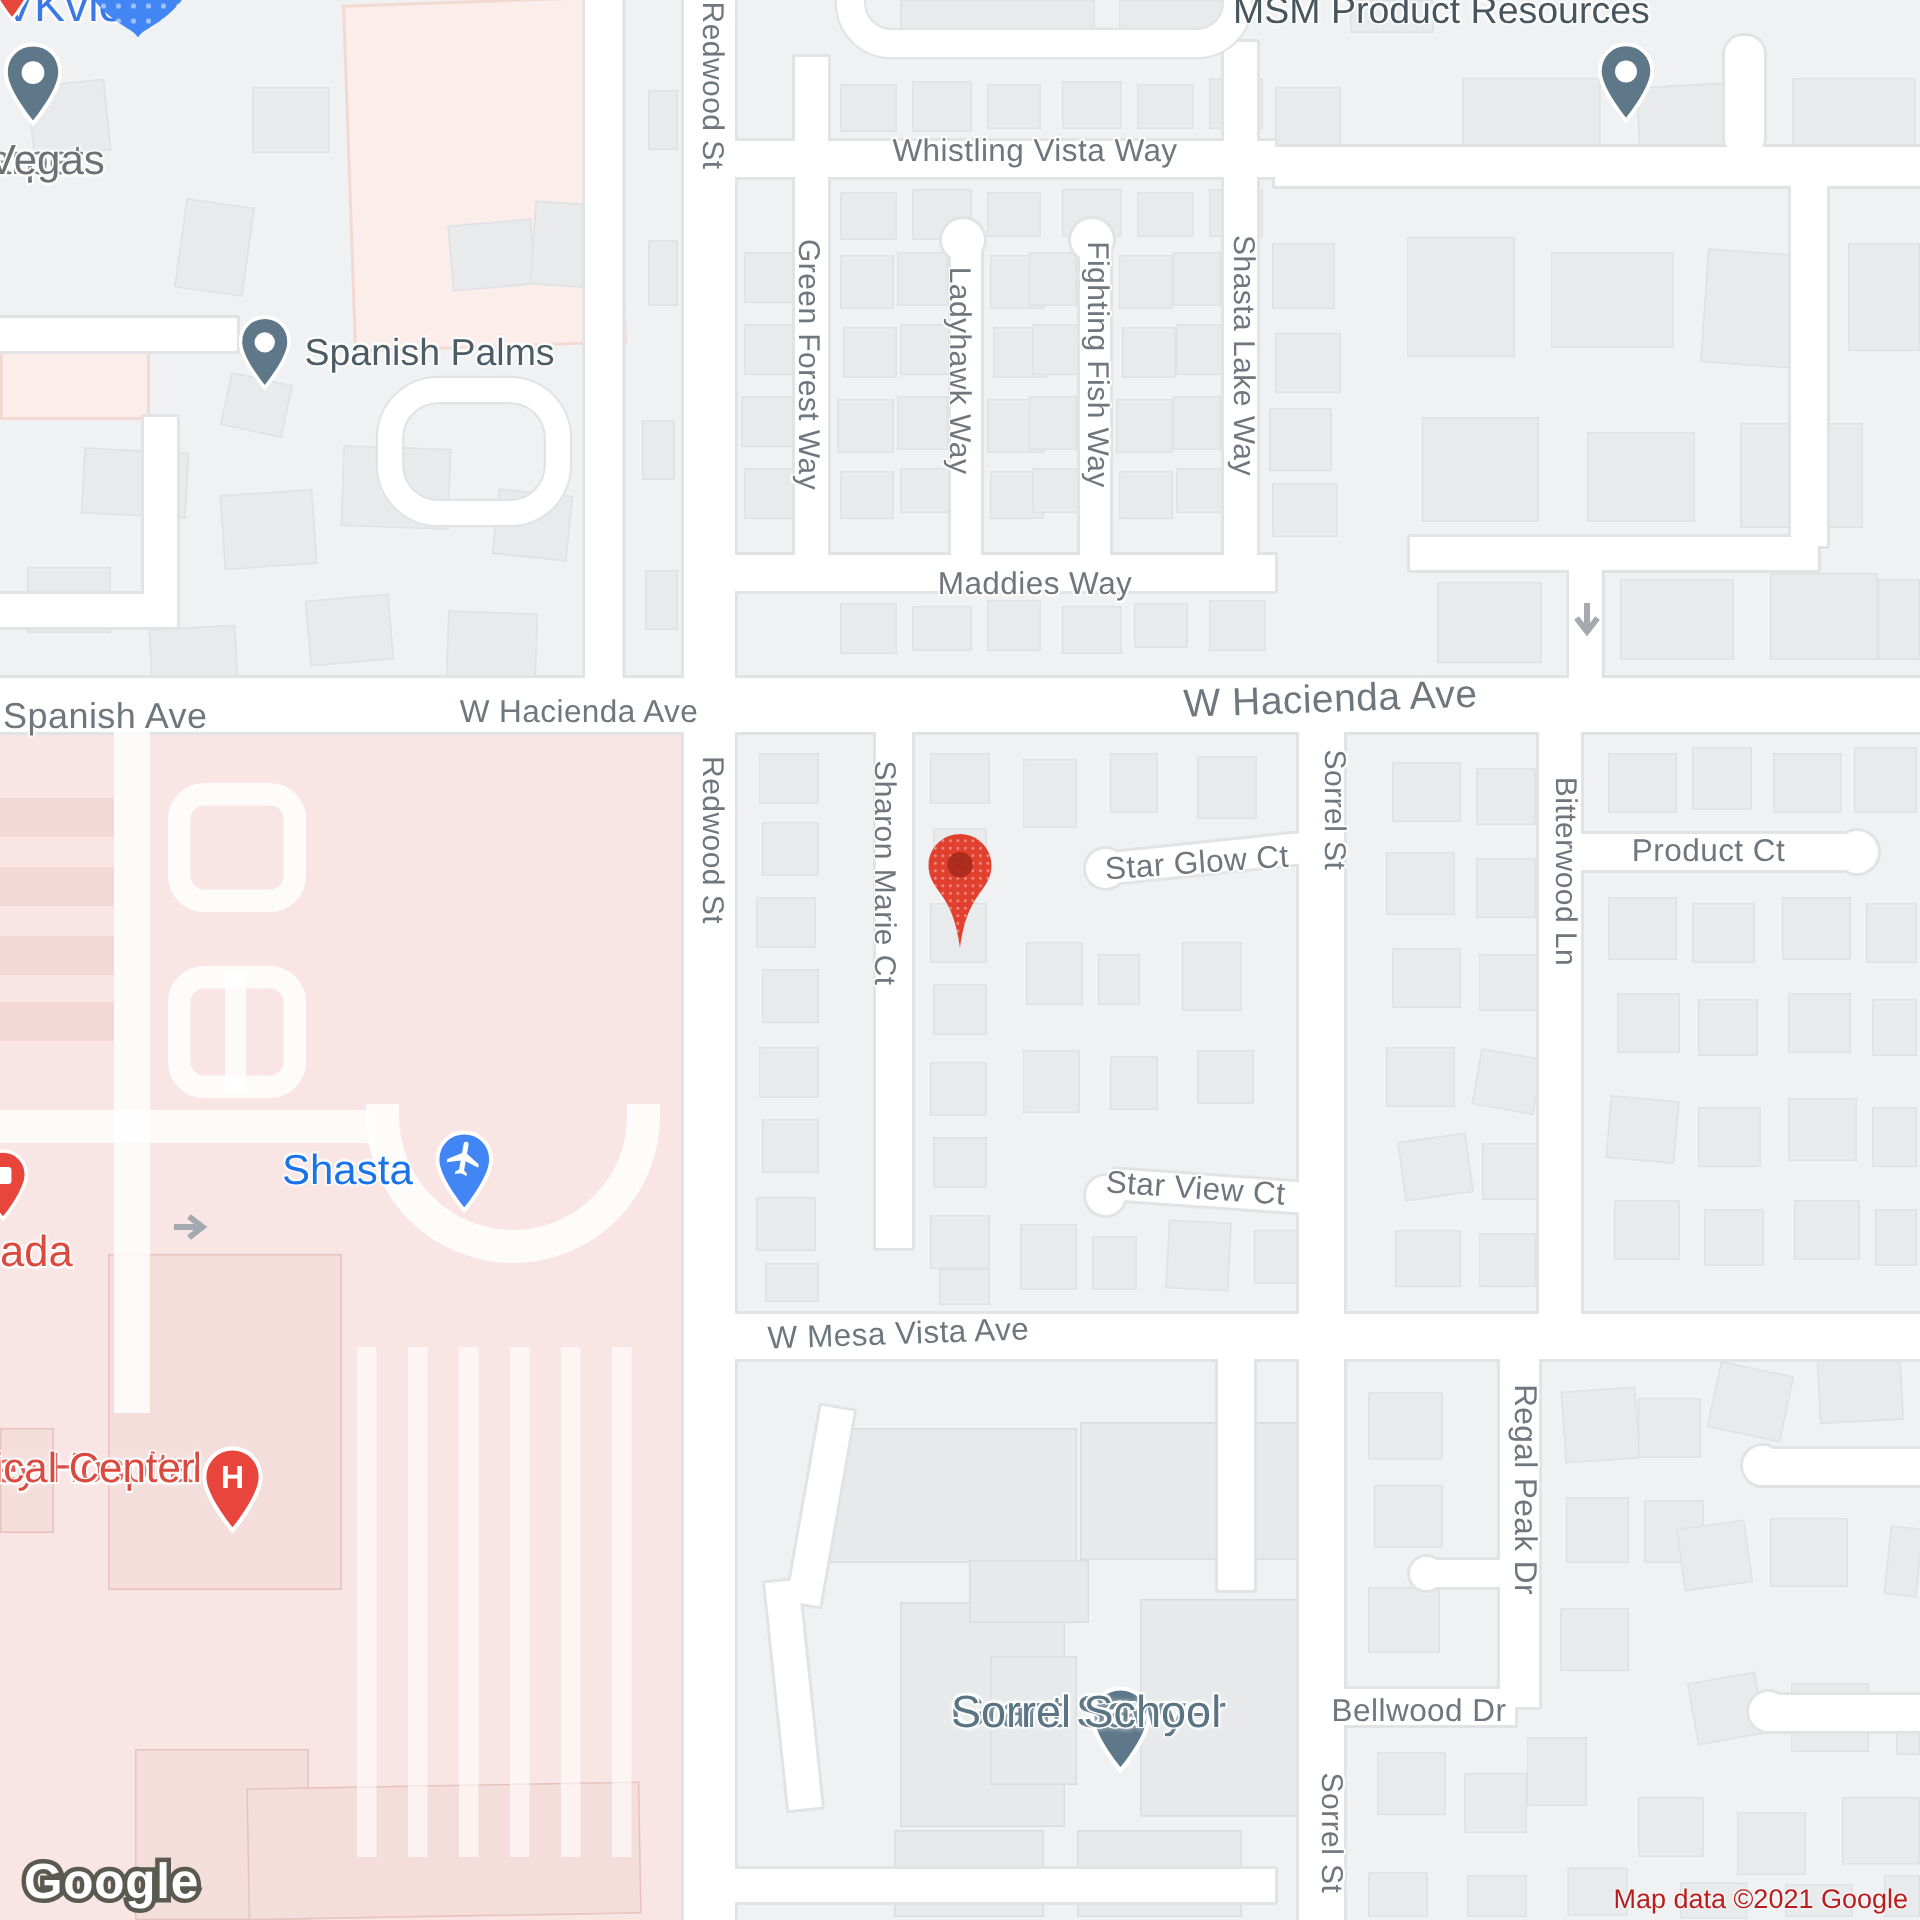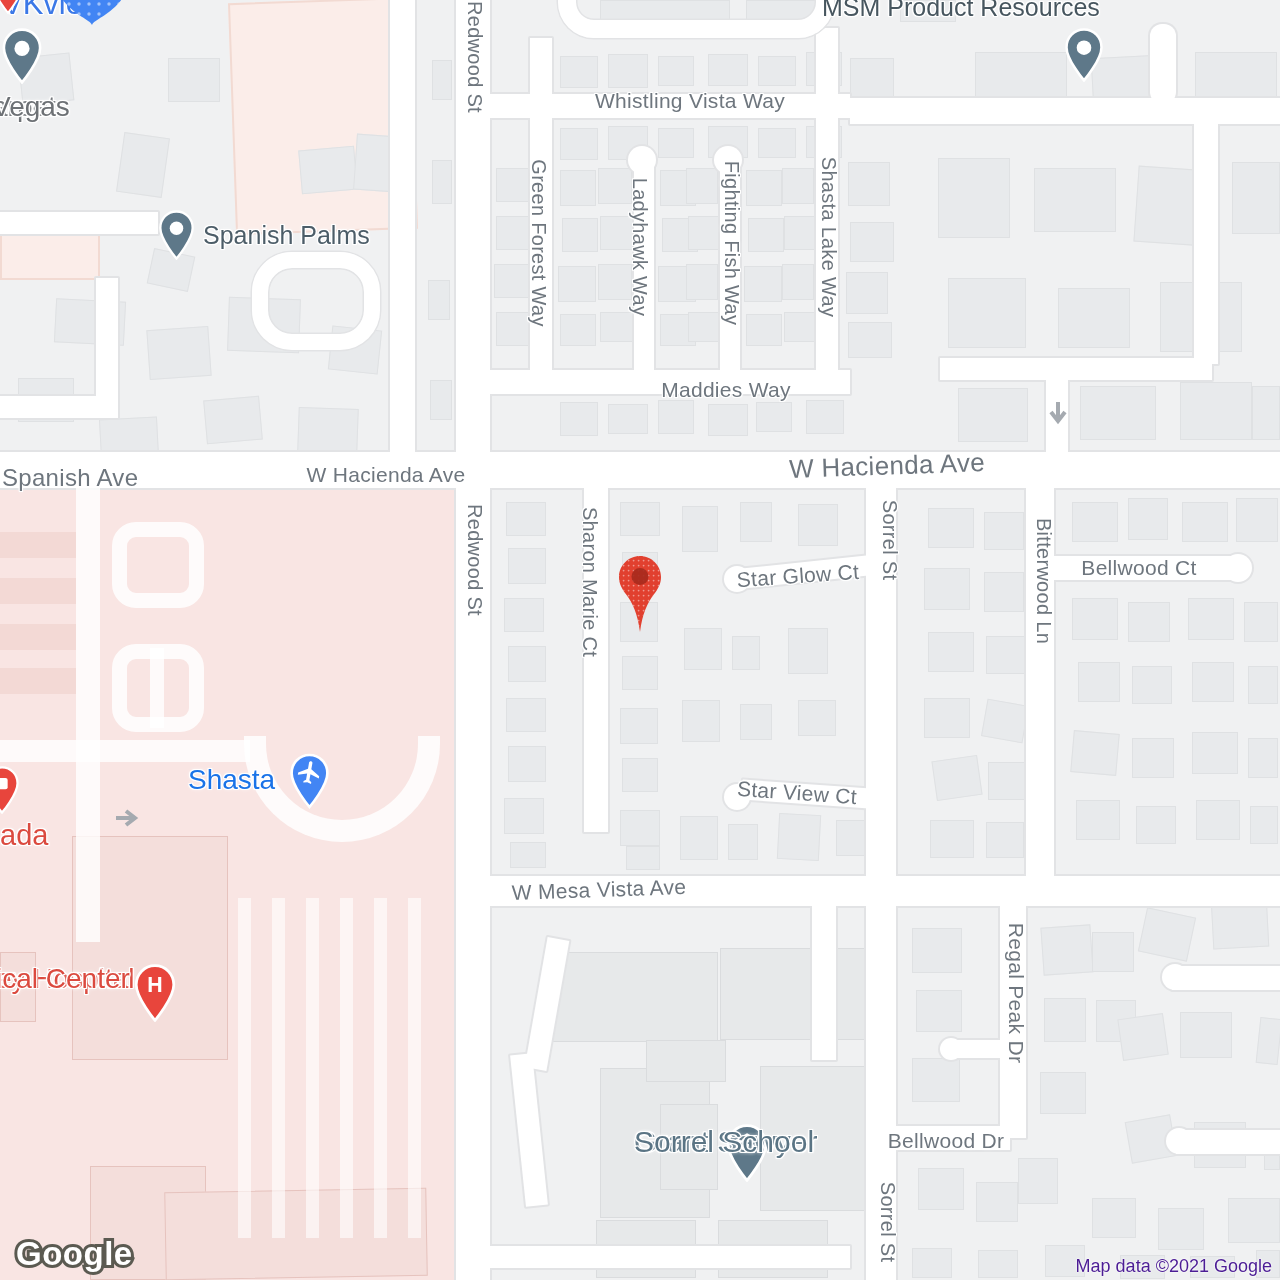--- a/index.html
+++ b/index.html
@@ -4,21 +4,21 @@
 <style>
   html,body{margin:0;padding:0;background:#fff;}
   .map{position:relative;width:1280px;height:1280px;background:#F0F1F2;overflow:hidden;
        font-family:"Liberation Sans",sans-serif;}
   .map *{position:absolute;box-sizing:border-box;}
   .layer{left:0;top:0;width:100%;height:100%;}
   .halo{text-shadow:1px 0 0 #fff,-1px 0 0 #fff,0 1px 0 #fff,0 -1px 0 #fff,
         1px 1px 0 #fff,-1px -1px 0 #fff,1px -1px 0 #fff,-1px 1px 0 #fff,0 0 4px #fff;}
   .street-label{color:#6E767E;font-weight:400;white-space:nowrap;letter-spacing:.3px;}
   .poi-label{font-weight:500;white-space:nowrap;line-height:1.05;}
-  .attribution{right:8px;bottom:3px;font-size:18px;color:#4c1d95;
+  .attribution{right:8px;bottom:3px;font-size:18px;color:#b91c1c;
                text-shadow:0 0 2px #fff,0 0 2px #fff;font-weight:400;text-align:right;}
   .google-logo{left:12px;bottom:4px;width:140px;height:44px;}
 </style>
 </head>
 <body>
 
 <div class="map" id="map-root">
   <div class="layer" id="layer-areas">
       <div style="left: 0px; top: 488px; width: 456px; height: 792px; background: rgb(249, 229, 227); border: none; transform: none;"></div>
       <div style="left: 232px; top: 0px; width: 182px; height: 232px; background: rgb(251, 237, 233); border: 2px solid rgb(242, 218, 210); transform: rotate(-2deg);"></div>
@@ -330,31 +330,31 @@
       </div>
     </div>
   <div class="layer" id="layer-labels">
       <div class="street-label halo" style="left: 474px; top: 57px; font-size: 20px; position: absolute; transform: translate(-50%, -50%) rotate(90deg);">Redwood St</div>
       <div class="street-label halo" style="left: 474px; top: 560px; font-size: 20px; position: absolute; transform: translate(-50%, -50%) rotate(90deg);">Redwood St</div>
       <div class="street-label halo" style="left: 690px; top: 101px; font-size: 21px; position: absolute; transform: translate(-50%, -50%);">Whistling Vista Way</div>
       <div class="street-label halo" style="left: 538px; top: 243px; font-size: 20px; position: absolute; transform: translate(-50%, -50%) rotate(90deg);">Green Forest Way</div>
       <div class="street-label halo" style="left: 639px; top: 247px; font-size: 20px; position: absolute; transform: translate(-50%, -50%) rotate(90deg);">Ladyhawk Way</div>
       <div class="street-label halo" style="left: 731px; top: 243px; font-size: 20px; position: absolute; transform: translate(-50%, -50%) rotate(90deg);">Fighting Fish Way</div>
       <div class="street-label halo" style="left: 828px; top: 237px; font-size: 20px; position: absolute; transform: translate(-50%, -50%) rotate(90deg);">Shasta Lake Way</div>
-      <div class="street-label halo" style="left: 690px; top: 390px; font-size: 21px; position: absolute; transform: translate(-50%, -50%); margin-left: 36px;">Maddies Way</div>
+      <div class="street-label halo" style="left: 690px; top: 390px; font-size: 21px; position: absolute; transform: translate(-50%, -50%);">Maddies Way</div>
       <div class="street-label halo" style="left: 2px; top: 478px; font-size: 24px; position: absolute; transform: translate(0px, -50%);">Spanish Ave</div>
       <div class="street-label halo" style="left: 386px; top: 475px; font-size: 21px; position: absolute; transform: translate(-50%, -50%);">W Hacienda Ave</div>
       <div class="street-label halo" style="left: 887px; top: 466px; font-size: 26px; position: absolute; transform: translate(-50%, -50%) rotate(-2deg);">W Hacienda Ave</div>
       <div class="street-label halo" style="left: 889px; top: 540px; font-size: 20px; position: absolute; transform: translate(-50%, -50%) rotate(90deg);">Sorrel St</div>
       <div class="street-label halo" style="left: 887px; top: 1222px; font-size: 20px; position: absolute; transform: translate(-50%, -50%) rotate(90deg);">Sorrel St</div>
       <div class="street-label halo" style="left: 589px; top: 582px; font-size: 20px; position: absolute; transform: translate(-50%, -50%) rotate(90deg);">Sharon Marie Ct</div>
       <div class="street-label halo" style="left: 798px; top: 576px; font-size: 21px; position: absolute; transform: translate(-50%, -50%) rotate(-4deg);">Star Glow Ct</div>
       <div class="street-label halo" style="left: 797px; top: 793px; font-size: 21px; position: absolute; transform: translate(-50%, -50%) rotate(4deg);">Star View Ct</div>
       <div class="street-label halo" style="left: 1043px; top: 581px; font-size: 20px; position: absolute; transform: translate(-50%, -50%) rotate(90deg);">Bitterwood Ln</div>
-      <div class="street-label halo" style="left: 1139px; top: 568px; font-size: 21px; position: absolute; transform: translate(-50%, -50%);">Bellwood Ct</div>
+      <div class="street-label halo" style="left: 1139px; top: 568px; font-size: 21px; position: absolute; transform: translate(-50%, -50%);">Product Ct</div>
       <div class="street-label halo" style="left: 599px; top: 890px; font-size: 21px; position: absolute; transform: translate(-50%, -50%) rotate(-2deg);">W Mesa Vista Ave</div>
       <div class="street-label halo" style="left: 946px; top: 1141px; font-size: 21px; position: absolute; transform: translate(-50%, -50%);">Bellwood Dr</div>
       <div class="street-label halo" style="left: 1016px; top: 993px; font-size: 21px; position: absolute; transform: translate(-50%, -50%) rotate(90deg);">Regal Peak Dr</div>
     </div>
   <div class="layer" id="layer-pois">
       <div style="left: 0px; top: 0px;">
         <div class="poi-label halo" style="left: 2px; top: -12px; font-size: 31px; color: rgb(59, 120, 231); text-align: left; transform: none; position: absolute;">
           <div>VKvle</div>
         </div>
       </div>

